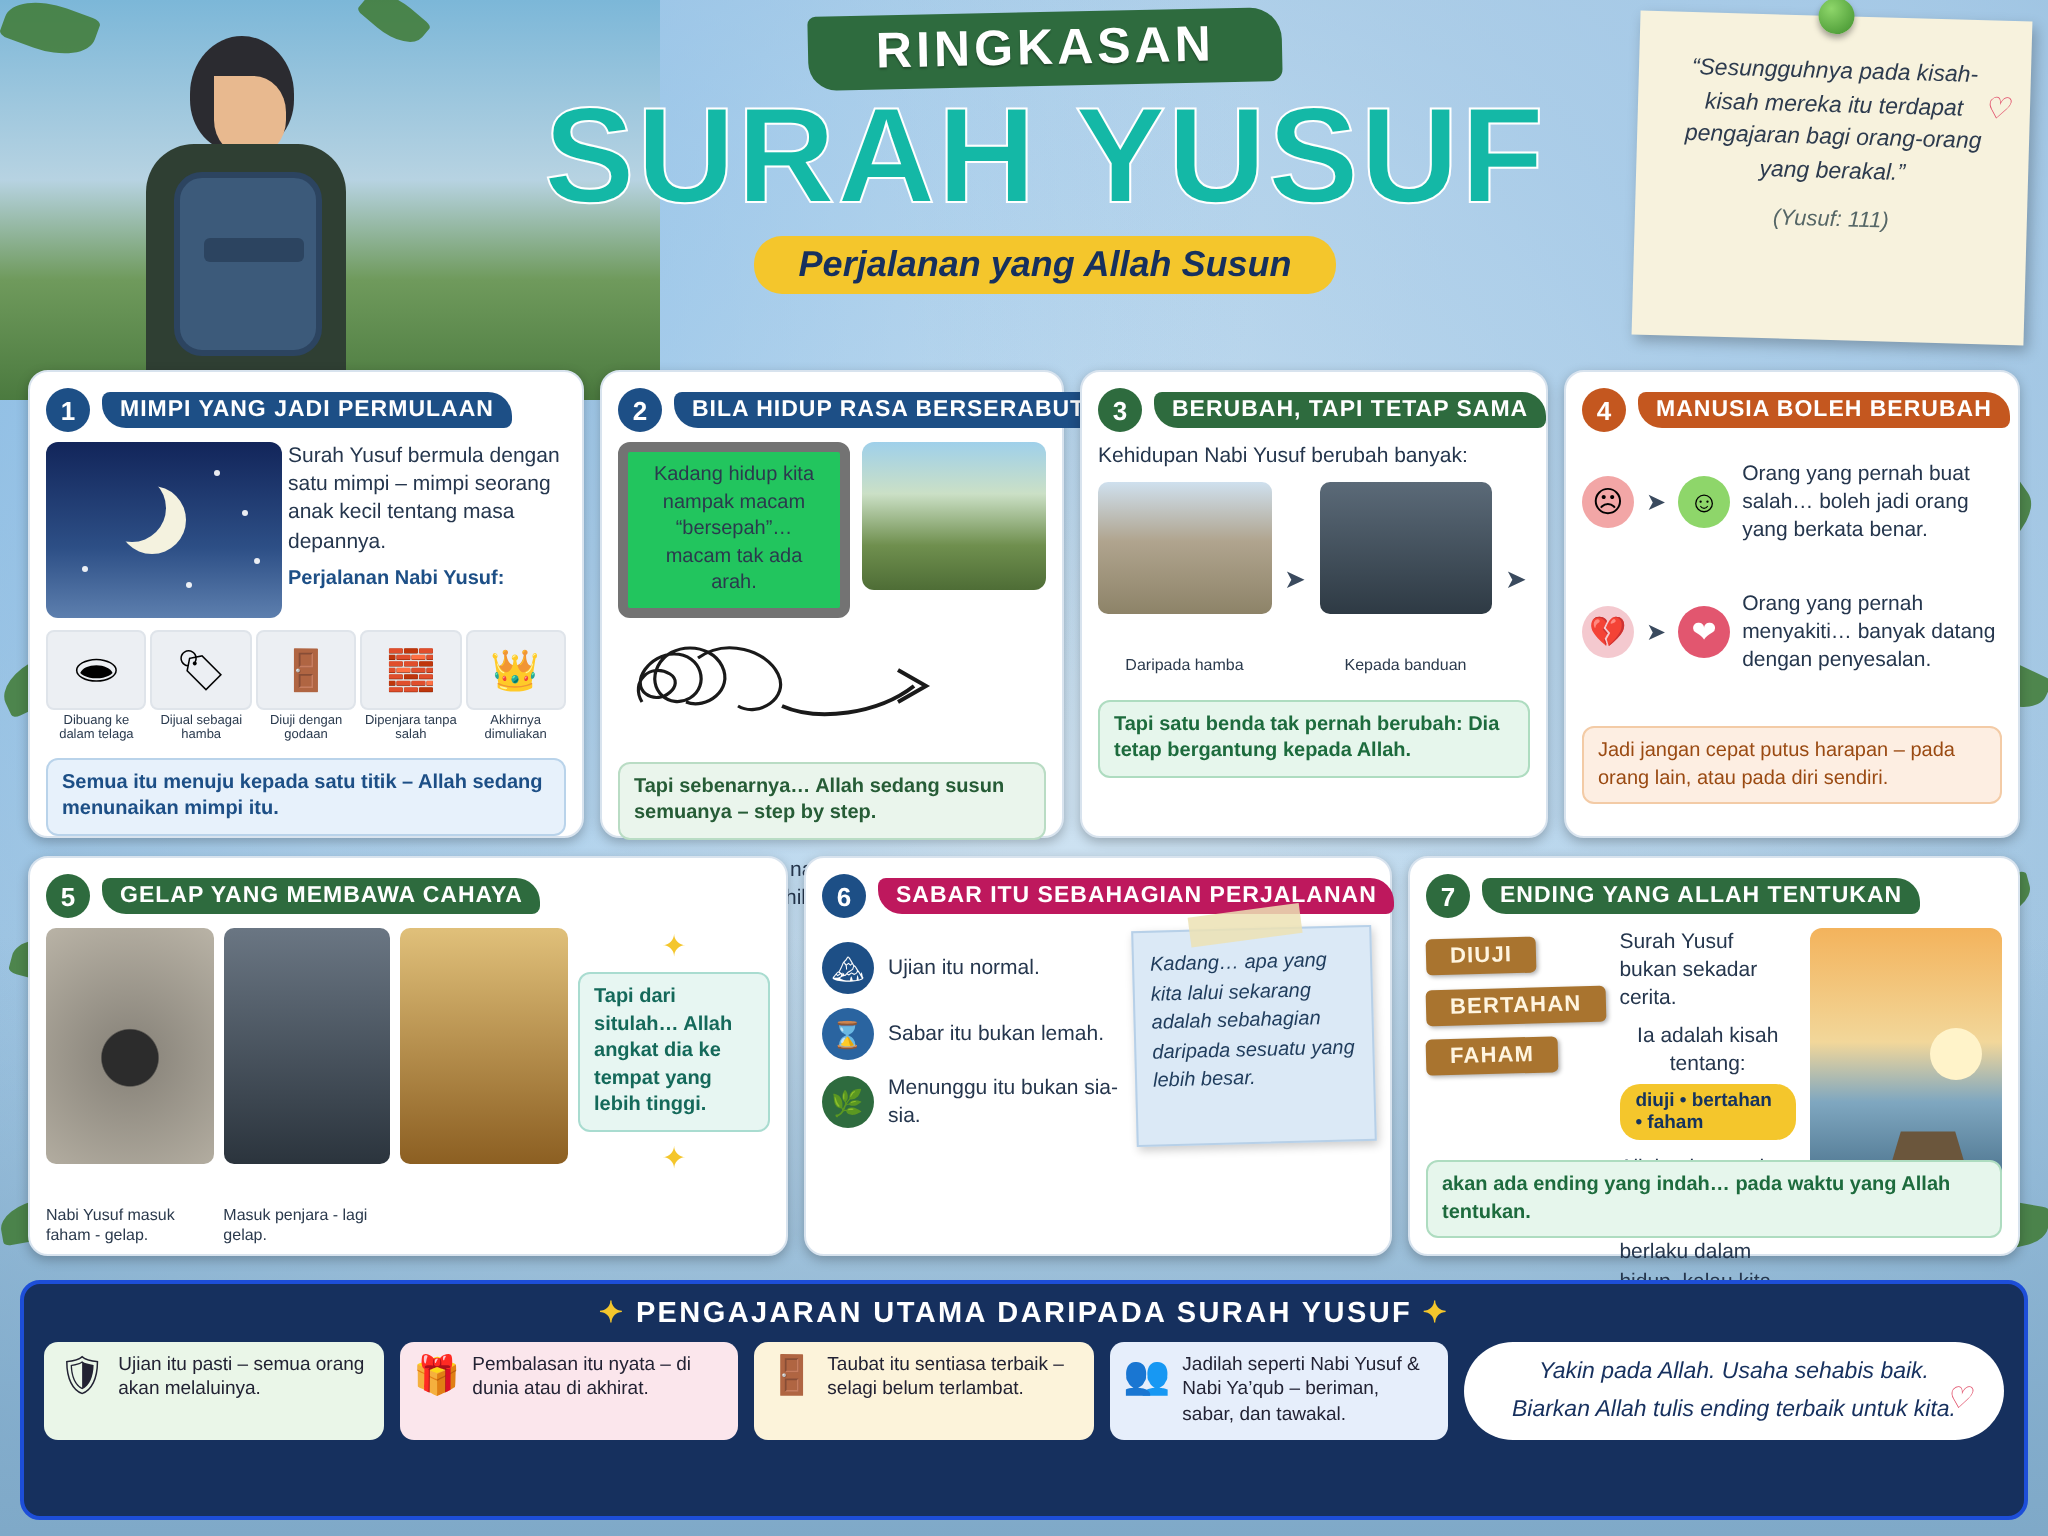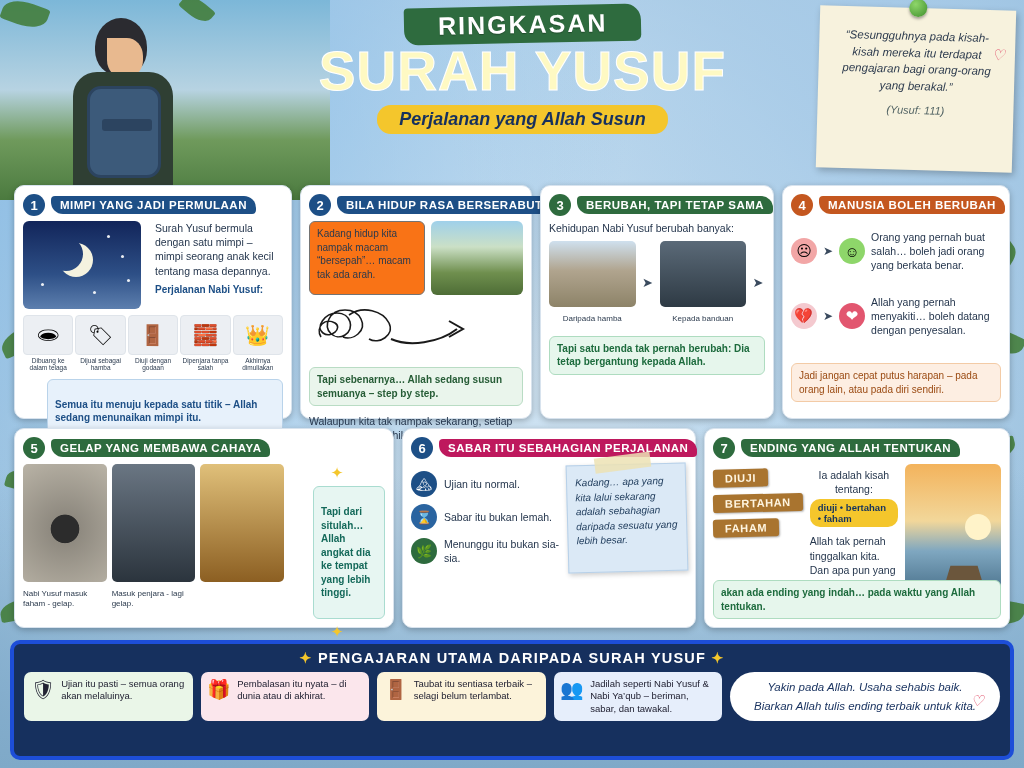--- a/index.html
+++ b/index.html
@@ -59,21 +59,21 @@
   
   .header { position:absolute; left:250px; top:6px; width:545px; text-align:center; }
   .ribbon {
     display:inline-block; padding:4px 34px; color:#ffffff;
     background:#2e6b3e; transform:rotate(-1.2deg);
     font-size:25px; font-weight:bold; letter-spacing:2px;
     border-radius:4px 16px 6px 14px;
     text-shadow:0 1px 1px rgba(0,0,0,.3);
   }
   .maintitle {
-    margin-top:2px; font-size:55px; font-weight:bold; color:#fef9c3;
+    margin-top:2px; font-size:68px; font-weight:bold; color:#14b8a6;
     letter-spacing:1px; line-height:.98;
     -webkit-text-stroke:1px #ffffff;
   }
   .subribbon {
     display:inline-block; margin-top:6px; padding:4px 22px;
     background:#f4c62c; color:#16305e; font-size:18px; font-weight:bold;
     font-style:italic; border-radius:14px;
   }
   
   .note {
@@ -105,33 +105,33 @@
     display:flex; align-items:center; justify-content:center;
   }
   .pill {
     color:#fff; font-weight:bold; font-size:11.5px; letter-spacing:.5px;
     padding:3px 9px; border-radius:4px 12px 4px 12px;
     white-space:nowrap;
   }
   .body-txt { font-size:10.5px; color:#25364d; line-height:1.35; }
   .blue-note {
     background:#e7f1fb; border:1px solid #b9d3ea; border-radius:6px;
-    padding:18px 7px; font-size:10px; color:#1d4f86; font-weight:bold; line-height:1.35;margin-left:24px;
+    padding:5px 7px; font-size:10px; color:#1d4f86; font-weight:bold; line-height:1.35;
   }
   .green-note {
     background:#e6f6ec; border:1px solid #aedcc0; border-radius:6px;
     padding:5px 7px; font-size:10px; color:#1d6b3d; font-weight:bold; line-height:1.35;
   }
   .peach-note {
     background:#fdeee2; border:1px solid #f3cba6; border-radius:6px;
     padding:5px 7px; font-size:10px; color:#9a4a12; line-height:1.35;
   }
   .grey-box {
-    background:#f97316; border:1px solid #737373; border-radius:6px;
-    padding:5px 7px; font-size:10px; color:#2b3a4d; line-height:1.35;
+    background:#22c55e; border:5px solid #737373; border-radius:6px;
+    padding:5px 7px; font-size:10px; color:#2b3a4d; line-height:1.35;text-align:center;
   }
   
   .sky {
     height:88px; border-radius:6px; position:relative; overflow:hidden;
     background:linear-gradient(to bottom,#12255a,#2d4f86 60%,#5d7fae);
   }
   .moon {
     position:absolute; left:26px; top:16px; width:34px; height:34px;
     border-radius:50%; box-shadow:10px 6px 0 0 #f4f2df; background:transparent;
   }
@@ -146,21 +146,21 @@
   
   .scribble { height:72px; position:relative; }
   .trail {
     height:74px; border-radius:6px;
     background:linear-gradient(to bottom,#9fd0ea 0%,#cbe0c6 35%,#6f8f4e 70%,#4e6d36 100%);
   }
   
   .trio { display:flex; gap:5px; }
   .trio .cell { flex:1; text-align:center; }
   .timg { height:66px; border-radius:5px; }
-  .tlab { font-size:8px; color:#2b3a4d; line-height:1.2; margin-top:7px; }
+  .tlab { font-size:8px; color:#2b3a4d; line-height:1.2; margin-top:21px; }
   .im-ruin { background:linear-gradient(to bottom,#cfe0ee 0%,#b0a48e 45%,#8d8368 100%); }
   .im-window { background:linear-gradient(to bottom,#5b6a78,#2e3a44); }
   .im-hall { background:linear-gradient(to bottom,#d4a14c,#8a5a1e); }
   
   .emorow { display:flex; align-items:center; gap:6px; margin-bottom:8px; }
   .emo { width:26px; height:26px; border-radius:50%; display:flex; align-items:center; justify-content:center; font-size:15px; }
   .arrow { font-size:12px; color:#3a4a5e; }
   
   .c5row { display:flex; gap:5px; }
   .c5img { height:118px; border-radius:5px; }
@@ -200,21 +200,21 @@
   .sunset {
     height:150px; border-radius:6px;
     background:linear-gradient(to bottom,#f3b35c 0%,#f2d79a 38%,#7fa7c0 58%,#2e5570 100%);
     position:relative; overflow:hidden;
   }
   .sun { position:absolute; left:60px; top:50px; width:26px; height:26px; border-radius:50%; background:#fff3c9; }
   .dock { position:absolute; left:42%; bottom:0; width:38px; height:60px; background:#6b563c; transform:perspective(40px) rotateX(32deg); }
   
   .footer {
     position:absolute; left:10px; right:10px; bottom:8px; height:120px;
-    background:#16305e; border-radius:10px; border:4px solid #1d4ed8;
+    background:#16305e; border-radius:10px; border:2px solid #1d4ed8;
     padding:6px 10px;
   }
   .ftitle {
     text-align:center; color:#ffffff; font-weight:bold; font-size:14.5px;
     letter-spacing:1.2px; margin-bottom:6px;
   }
   .frow { display:flex; gap:8px; align-items:stretch; }
   .fcard {
     flex:1; border-radius:7px; padding:6px 7px; display:flex; gap:6px;
     font-size:9.5px; color:#223; line-height:1.3; align-items:flex-start;
@@ -268,21 +268,21 @@
   <div class="note-heart">♡</div>
   <div>“Sesungguhnya pada kisah-kisah mereka itu terdapat pengajaran bagi orang-orang yang berakal.”</div>
   <div class="note-ref">(Yusuf: 111)</div>
 </div>
 
 <div class="card" style="left:14px;top:185px;width:278px;height:234px;">
   <div class="cardhead">
     <div class="num" style="background:#1d4f86">1</div>
     <div class="pill" style="background:#1d4f86">MIMPI YANG JADI PERMULAAN</div>
   </div>
-  <div style="display:flex;gap:14px;">
+  <div style="display:flex;gap:3px;">
     <div style="flex:0 0 118px;">
       <div class="sky">
         <div class="moon"></div>
         <div class="star" style="left:84px;top:14px"></div>
         <div class="star" style="left:98px;top:34px"></div>
         <div class="star" style="left:18px;top:62px"></div>
         <div class="star" style="left:70px;top:70px"></div>
         <div class="star" style="left:104px;top:58px"></div>
       </div>
     </div>
@@ -370,21 +370,21 @@
   <div class="emorow" style="margin-top:14px;">
     <div class="emo" style="background:#f2a6a6">☹</div>
     <div class="arrow">➤</div>
     <div class="emo" style="background:#8ed66a">☺</div>
     <div class="body-txt" style="flex:1">Orang yang pernah buat salah… boleh jadi orang yang berkata benar.</div>
   </div>
   <div class="emorow" style="margin-top:22px;">
     <div class="emo" style="background:#f4c9cf">💔</div>
     <div class="arrow">➤</div>
     <div class="emo" style="background:#e2566f;color:#fff">❤</div>
-    <div class="body-txt" style="flex:1">Allah yang pernah menyakiti… boleh datang dengan penyesalan.</div>
+    <div class="body-txt" style="flex:1">Orang yang pernah menyakiti… banyak datang dengan penyesalan.</div>
   </div>
   <div class="peach-note" style="margin-top:26px;">Jadi jangan cepat putus harapan – pada orang lain, atau pada diri sendiri.</div>
 </div>
 
 <div class="card" style="left:14px;top:428px;width:380px;height:200px;">
   <div class="cardhead">
     <div class="num" style="background:#2e6b3e">5</div>
     <div class="pill" style="background:#2e6b3e">GELAP YANG MEMBAWA CAHAYA</div>
   </div>
   <div class="c5row">
@@ -439,20 +439,21 @@
     <div class="num" style="background:#2e6b3e">7</div>
     <div class="pill" style="background:#2e6b3e">ENDING YANG ALLAH TENTUKAN</div>
   </div>
   <div style="display:flex;gap:7px;">
     <div style="flex:0 0 78px;padding-top:4px;">
       <div class="sign">DIUJI</div>
       <div class="sign">BERTAHAN</div>
       <div class="sign">FAHAM</div>
     </div>
     <div style="flex:1">
+      <div class="body-txt">Surah Yusuf bukan sekadar cerita.</div>
       <div class="body-txt" style="margin-top:4px;text-align:center;">Ia adalah kisah tentang:</div>
       <div class="chip">diuji • bertahan • faham</div>
       <div class="body-txt" style="margin-top:4px;">Allah tak pernah tinggalkan kita. Dan apa pun yang berlaku dalam hidup, kalau kita terus percaya –</div>
     </div>
     <div style="flex:0 0 96px;">
       <div class="sunset">
         <div class="sun"></div>
         <div class="dock"></div>
       </div>
     </div>

